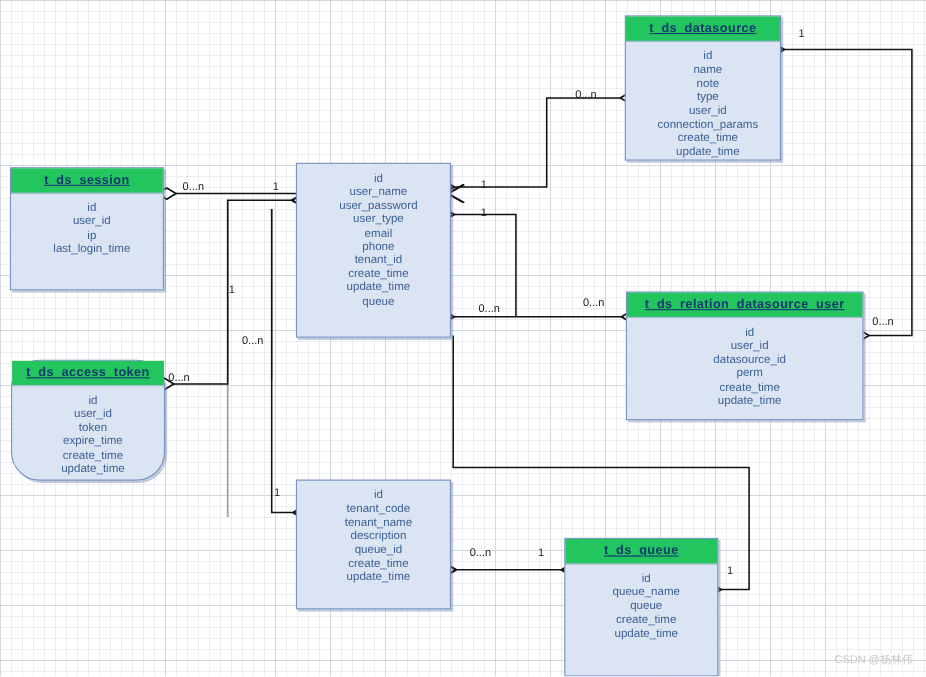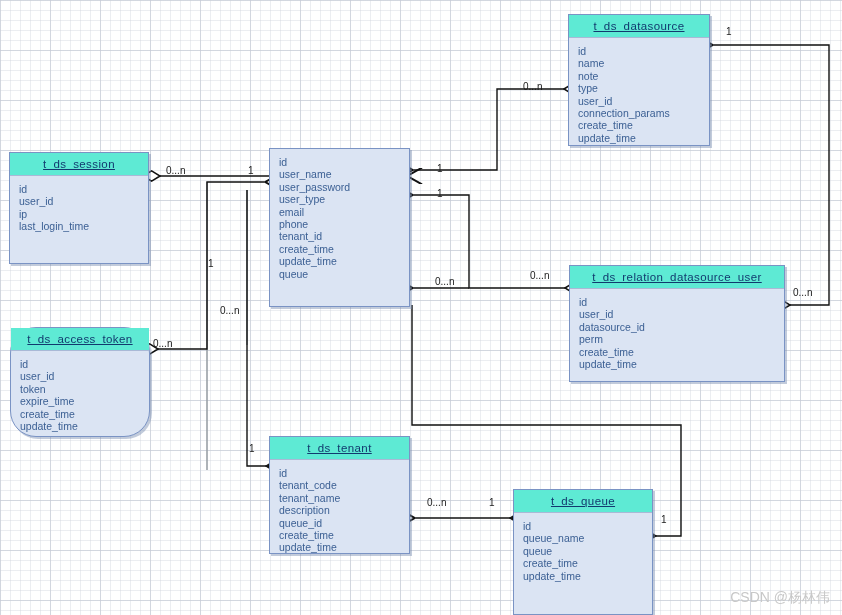--- a/index.html
+++ b/index.html
@@ -31,50 +31,51 @@
     position: absolute;
     box-sizing: border-box;
     border: 1px solid #7a93c4;
     background: #dbe4f3;
     box-shadow: 2px 2px 0 rgba(120,140,175,0.45);
   }
   .entity-header {
     height: 22px;
     line-height: 22px;
     text-align: center;
-    background: #5eead4;
+    background: #22c55e;
     border-bottom: 1px solid #a9b9d6;
     color: #123a6e;
     font-size: 11.5px;
-    font-weight: normal;
+    font-weight: bold;
     text-decoration: underline;
     letter-spacing: 0.4px;
     white-space: nowrap;
   }
   .entity-body {
     padding: 7px 0 5px 9px;
   }
   .attr {
     font-size: 10.5px;
     line-height: 12.4px;
     color: #3c6094;
     white-space: nowrap;
+    text-align: center;
   }
   .edge-label {
     position: absolute;
     font-size: 10px;
     color: #1a1a1a;
     white-space: nowrap;
     font-family: "Liberation Sans", sans-serif;
   }
   .watermark {
     position: absolute;
     right: 12px;
     bottom: 8px;
-    font-size: 14px;
+    font-size: 10px;
     color: #c8c8c8;
     font-family: "Liberation Sans", sans-serif;
     white-space: nowrap;
     margin-left: 12px;
   }
 </style>
 </head>
 <body>
 
 <div id="canvas">
@@ -172,21 +173,20 @@
       <div class="attr">id</div>
       <div class="attr">user_id</div>
       <div class="attr">token</div>
       <div class="attr">expire_time</div>
       <div class="attr">create_time</div>
       <div class="attr">update_time</div>
     </div>
   </div>
 
   <div class="entity" style="left:269px; top:436px; width:141px; height:118px;">
-    <div class="entity-header">t_ds_tenant</div>
     <div class="entity-body">
       <div class="attr">id</div>
       <div class="attr">tenant_code</div>
       <div class="attr">tenant_name</div>
       <div class="attr">description</div>
       <div class="attr">queue_id</div>
       <div class="attr">create_time</div>
       <div class="attr">update_time</div>
     </div>
   </div>

